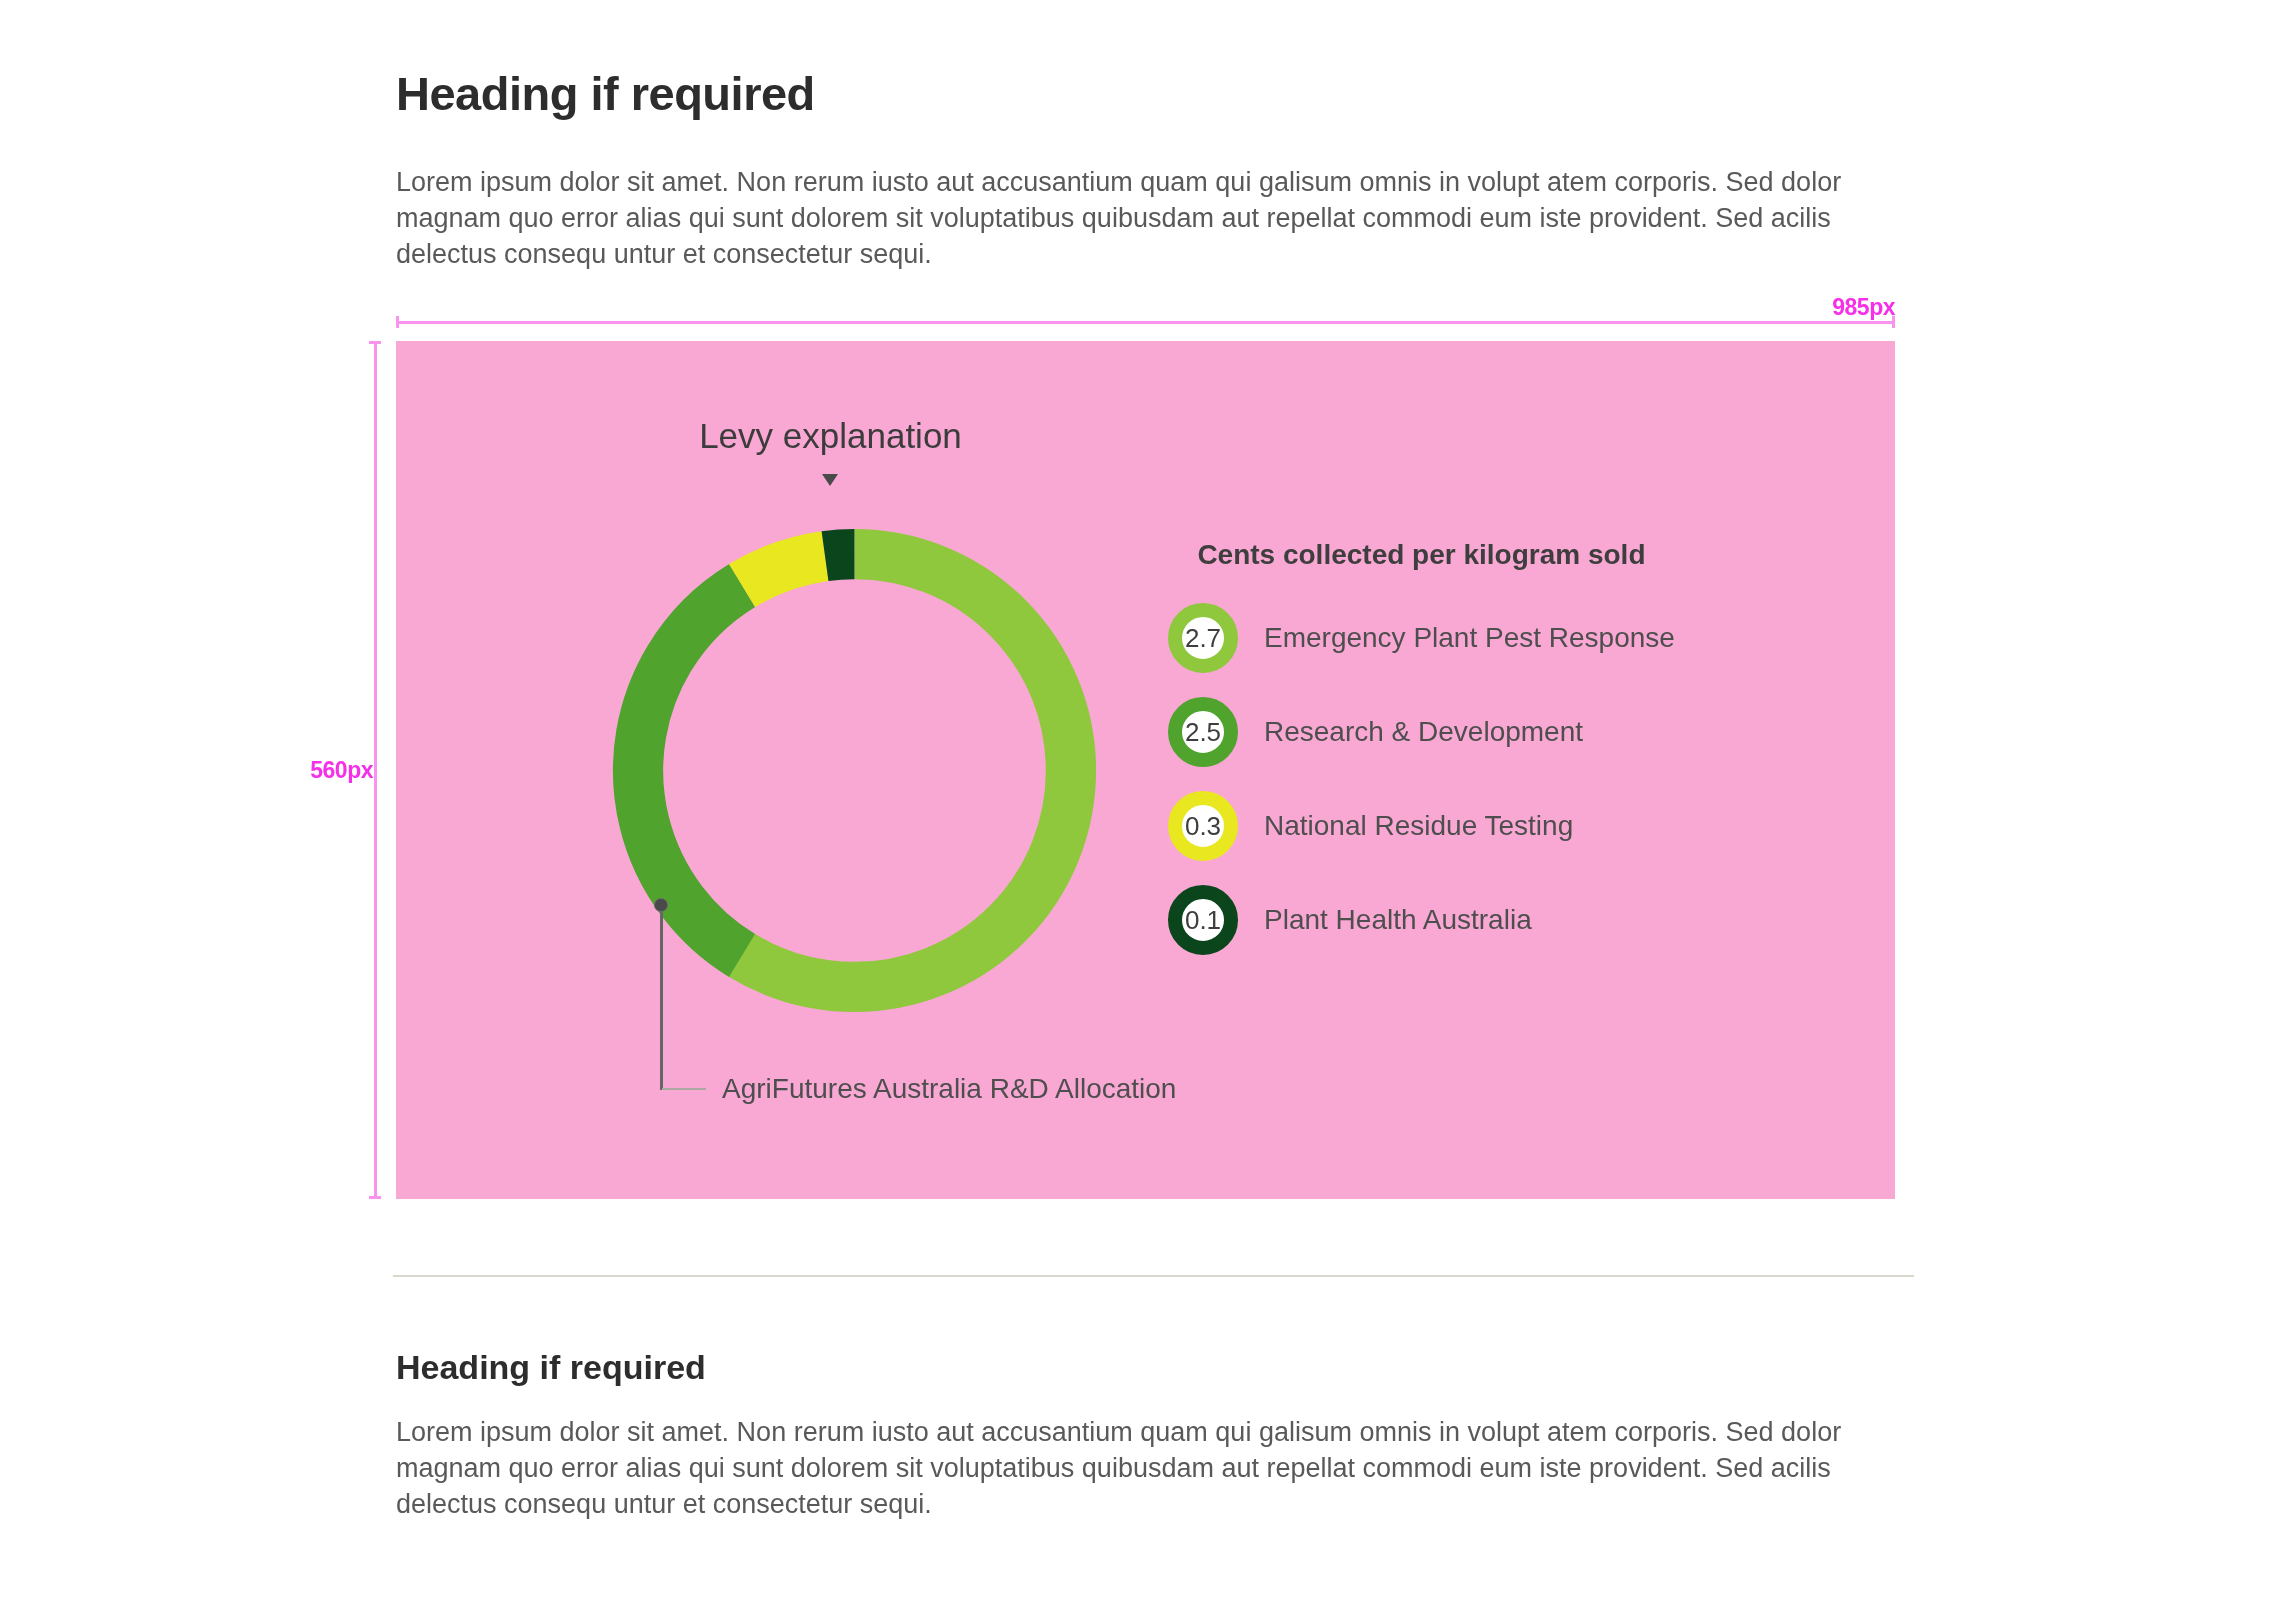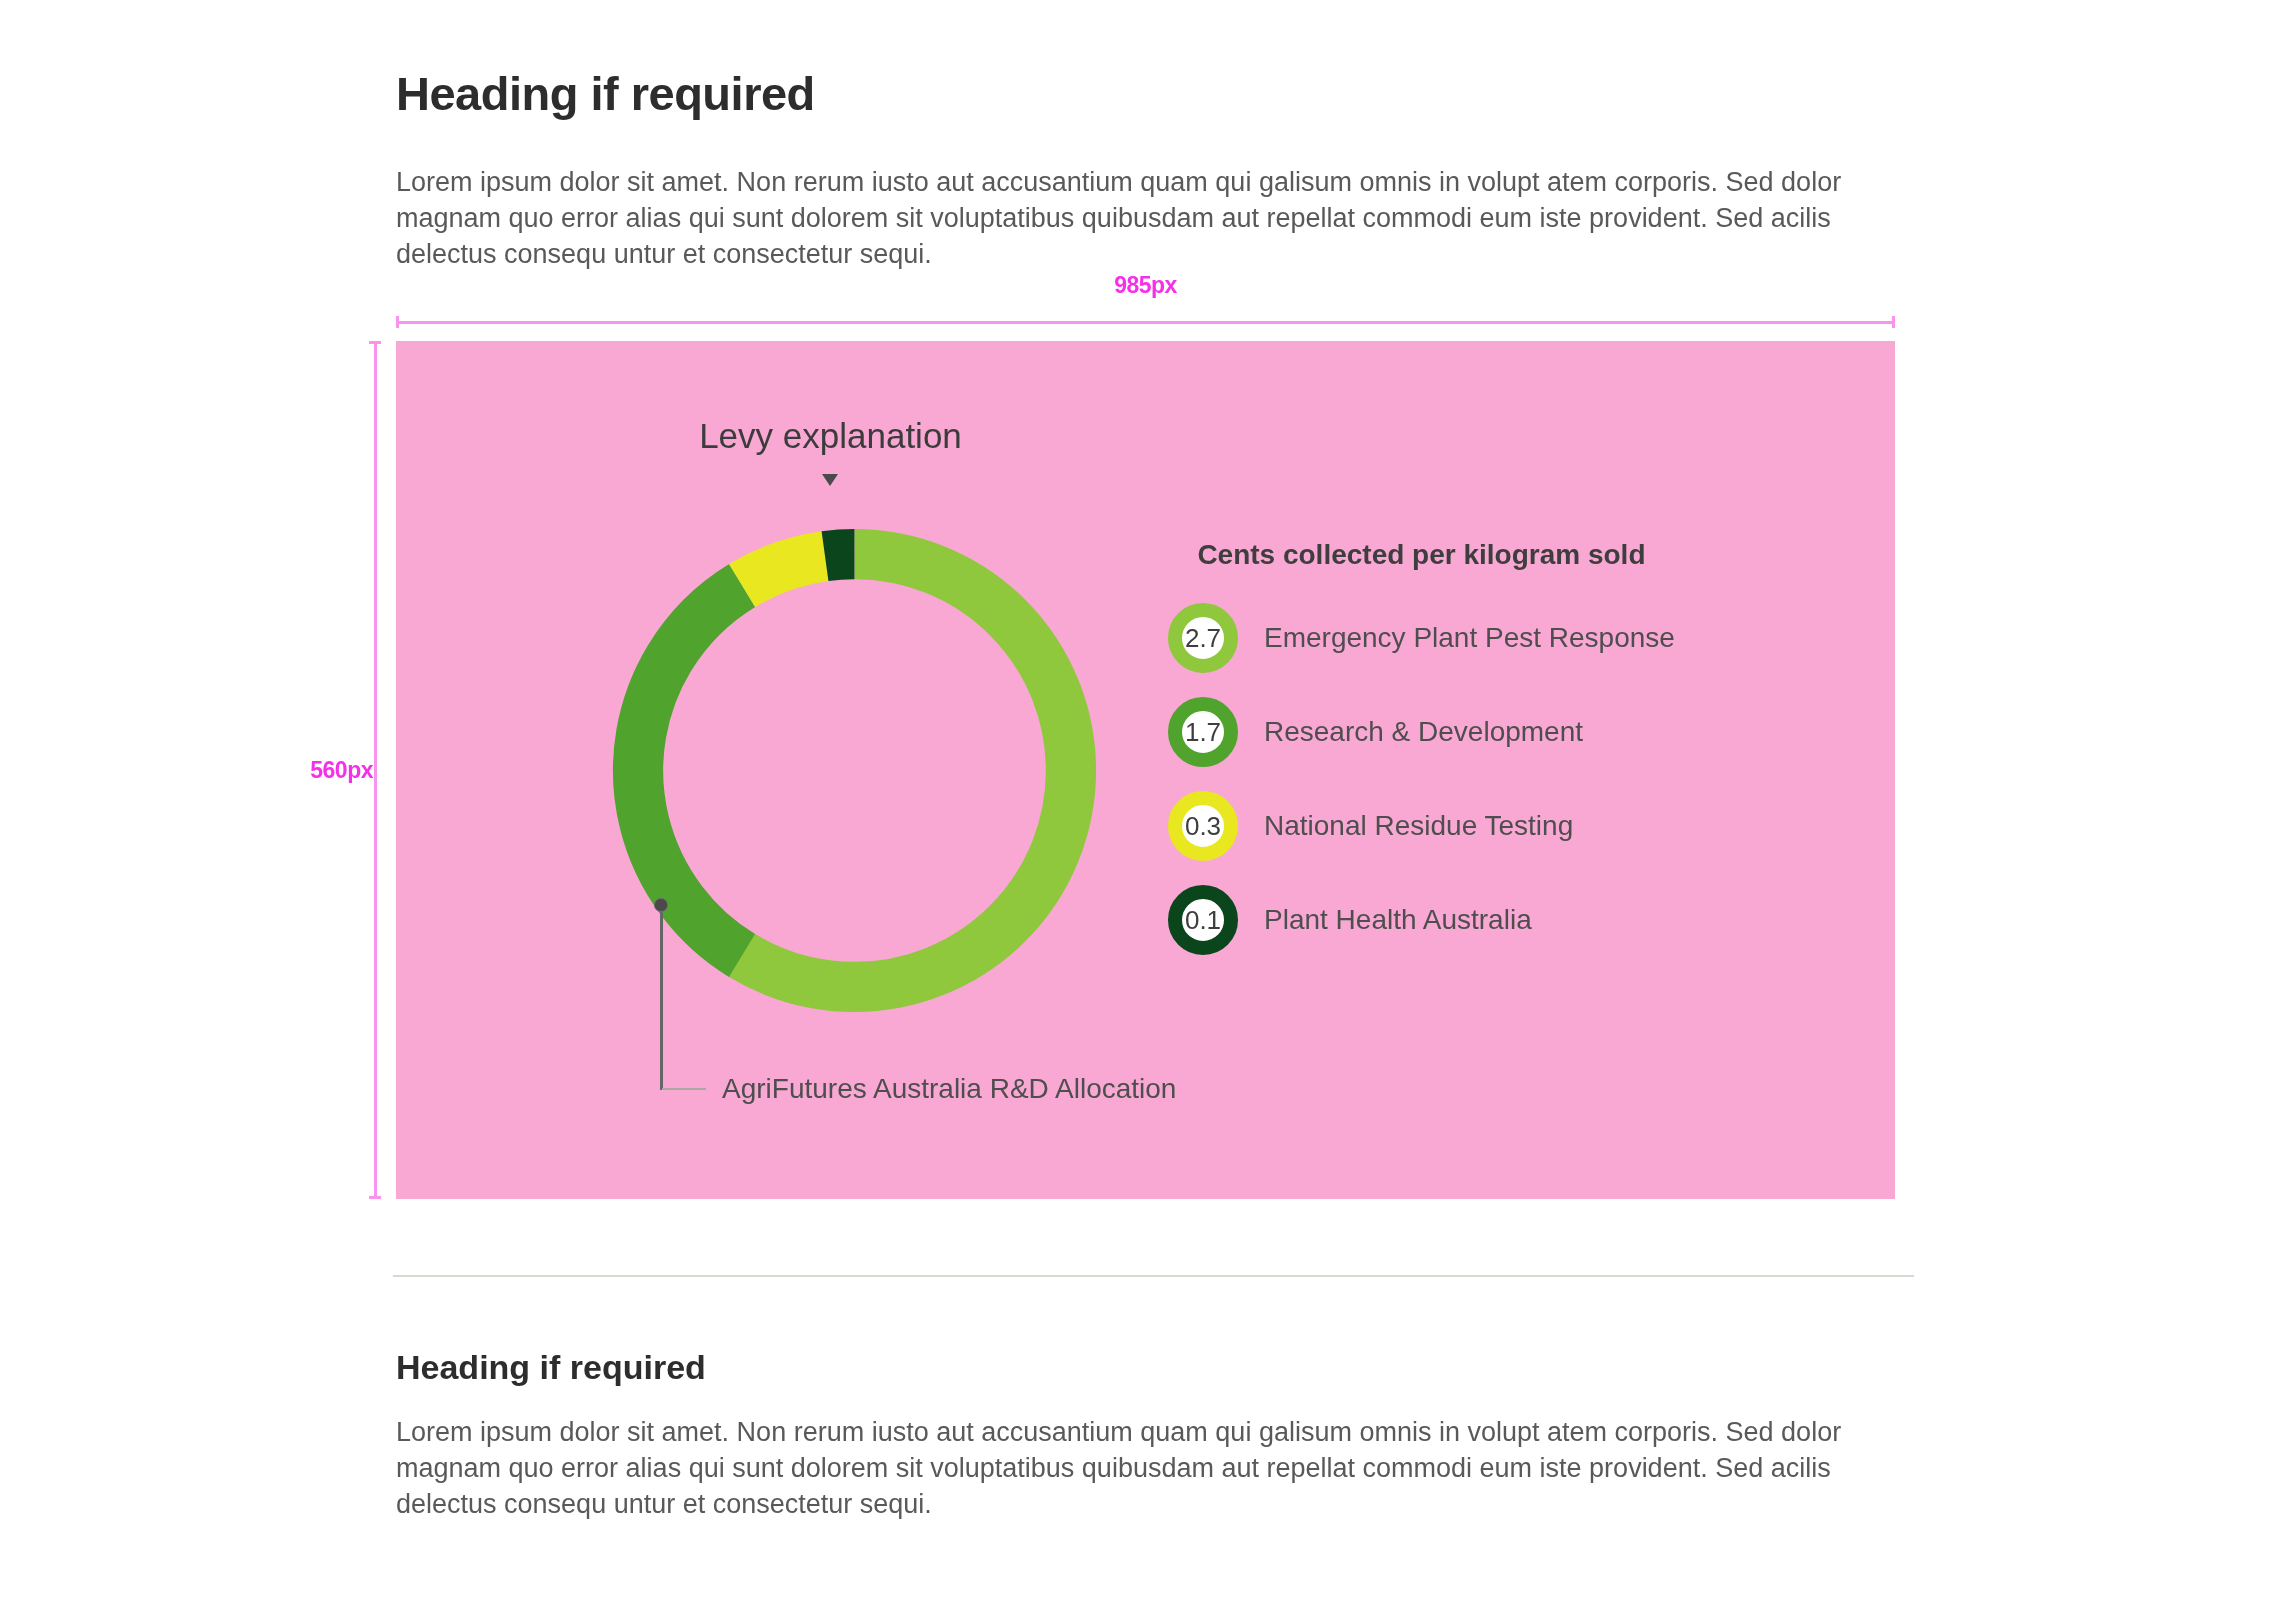--- a/index.html
+++ b/index.html
@@ -9,21 +9,21 @@
 
   
   .h1 { position:absolute; left:396px; top:66px; font-size:47px; font-weight:bold; color:#2d2d2d; letter-spacing:-0.5px; }
   .para { position:absolute; left:396px; width:1527px; font-size:27px; line-height:36px; color:#595959; }
   .para.first { top:164px; }
   .h2 { position:absolute; left:396px; top:1348px; font-size:34px; font-weight:bold; color:#2d2d2d; }
   .para.second { top:1414px; }
   .divider { position:absolute; left:393px; top:1275px; width:1521px; height:1.9px; background:#dad7cf; border:0; }
 
   
-  .m-label-h { position:absolute; left:396px; top:272px; width:1499px; text-align:center;
+  .m-label-h { position:absolute; left:396px; top:294px; width:1499px; text-align:right;
                font-size:23px; font-weight:bold; color:#f62fe8; letter-spacing:-0.5px; }
   .m-line-h { position:absolute; left:396px; top:316px; width:1499px; height:11.6px; }
   .m-line-h .bar { position:absolute; left:0; top:4.8px; width:100%; height:2.9px; background:#f993ee; }
   .m-line-h .cap-l { position:absolute; left:0; top:0; width:2.9px; height:11.6px; background:#f993ee; }
   .m-line-h .cap-r { position:absolute; right:0; top:0; width:2.9px; height:11.6px; background:#f993ee; }
   .m-label-v { position:absolute; left:276px; top:757px; width:97px; text-align:right;
                font-size:23px; font-weight:bold; color:#f62fe8; letter-spacing:-0.5px; }
   .m-line-v { position:absolute; left:369px; top:341px; width:11.6px; height:858px; }
   .m-line-v .bar { position:absolute; left:4.8px; top:0; width:2.9px; height:100%; background:#f993ee; }
   .m-line-v .cap-t { position:absolute; left:0; top:0; width:11.6px; height:2.9px; background:#f993ee; }
@@ -92,21 +92,21 @@
     <div class="callout-text">AgriFutures Australia R&amp;D Allocation</div>
 
     <div class="legend">
       <div class="legend-title">Cents collected per kilogram sold</div>
       <div id="legend-items">
           <div class="legend-item">
             <div class="legend-badge" style="border-color: rgb(143, 200, 60);">2.7</div>
             <div class="legend-label">Emergency Plant Pest Response</div>
           </div>
           <div class="legend-item">
-            <div class="legend-badge" style="border-color: rgb(80, 163, 44);">1.7</div>
+            <div class="legend-badge" style="border-color: rgb(80, 163, 44);">2.5</div>
             <div class="legend-label">Research &amp; Development</div>
           </div>
           <div class="legend-item">
             <div class="legend-badge" style="border-color: rgb(232, 231, 32);">0.3</div>
             <div class="legend-label">National Residue Testing</div>
           </div>
           <div class="legend-item">
             <div class="legend-badge" style="border-color: rgb(10, 69, 28);">0.1</div>
             <div class="legend-label">Plant Health Australia</div>
           </div>

